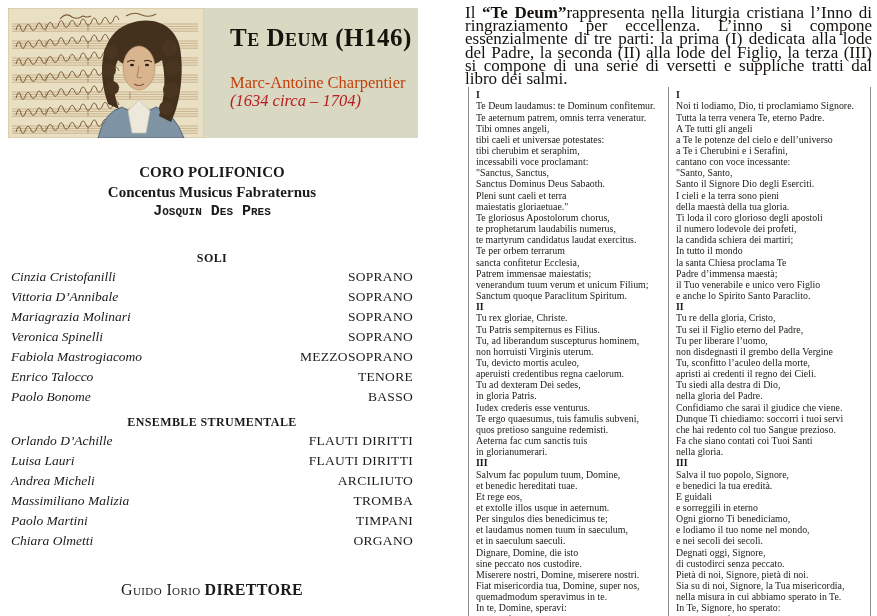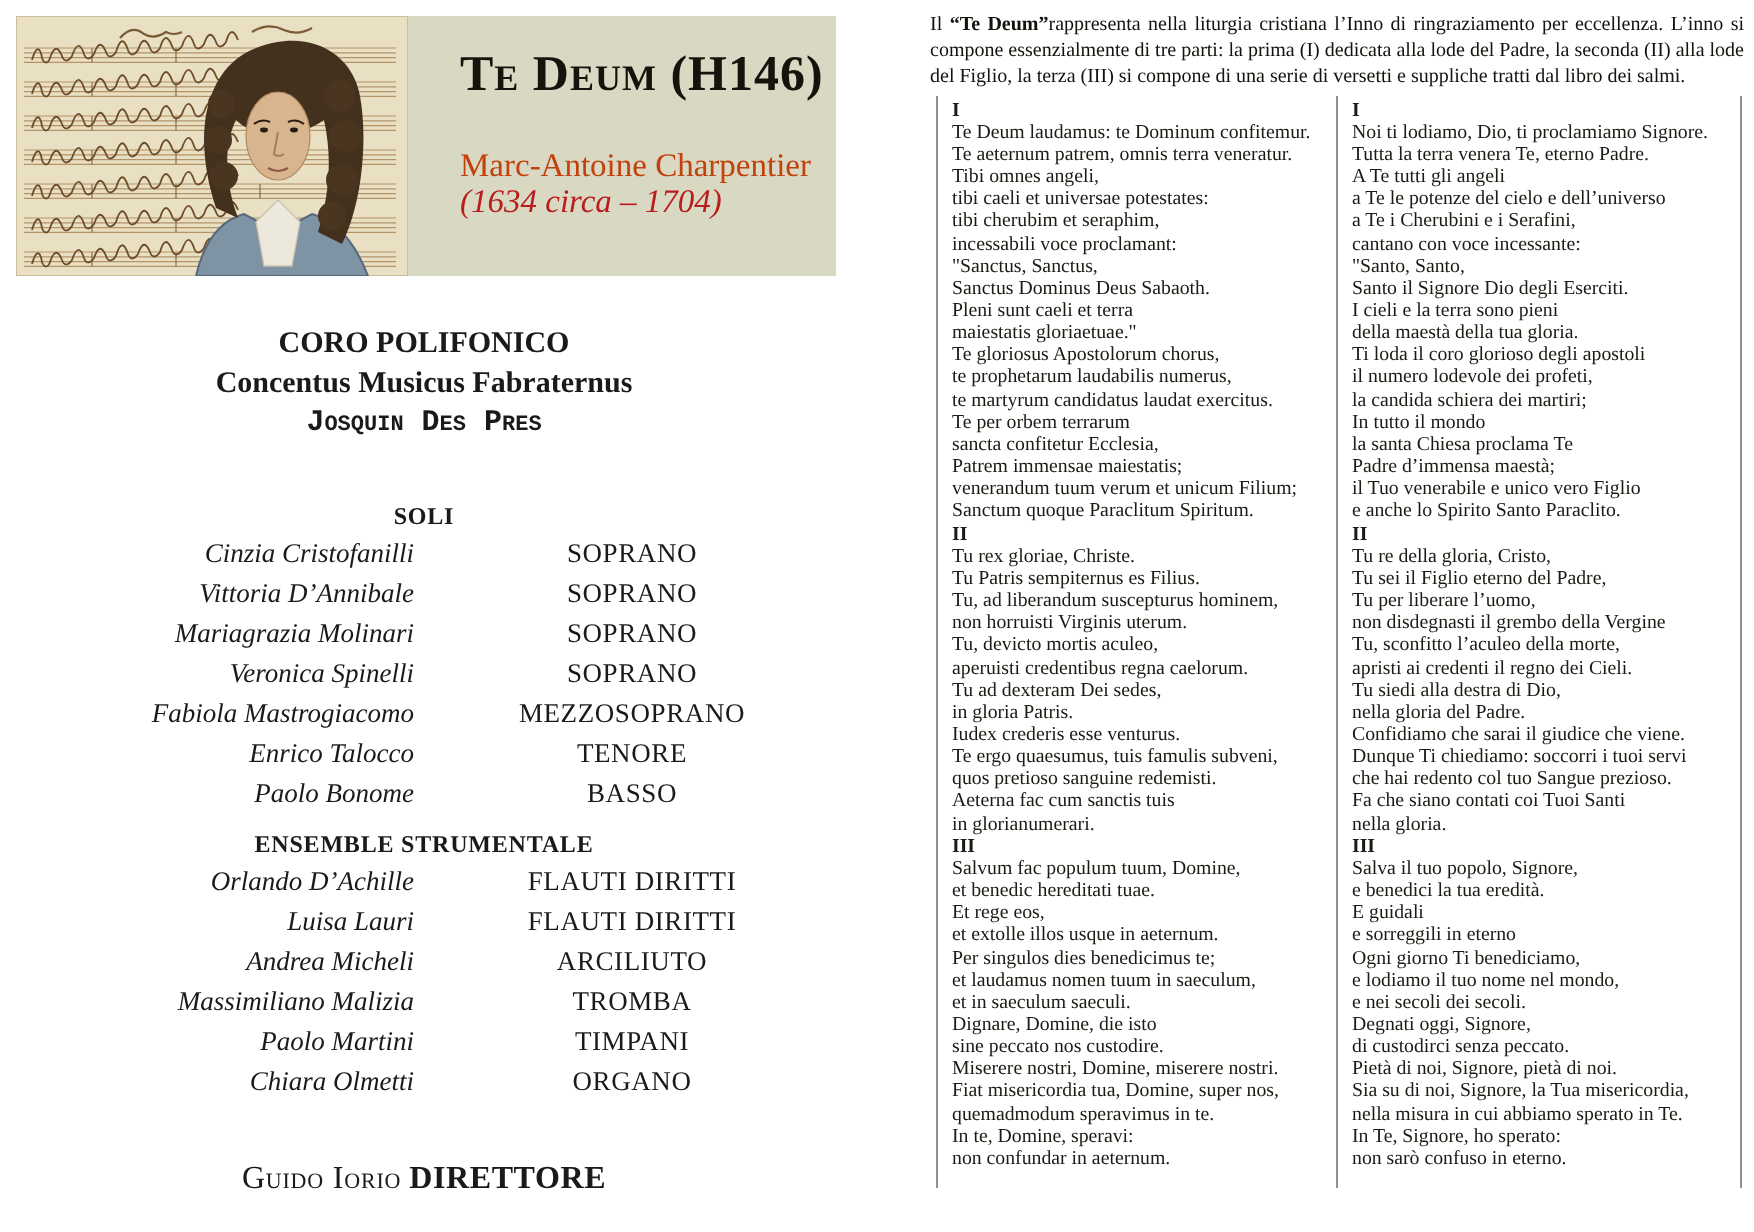--- a/index.html
+++ b/index.html
@@ -34,32 +34,32 @@
   .center-stack { width:424px; text-align:center; }
   .choir-block { margin-top:24px;text-align:center; }
   .choir-l1, .choir-l2 { font-weight:bold; font-size:15px; line-height:20px; }
   .choir-l3 { font-weight:bold; font-variant:small-caps; font-size:15px; line-height:20px;font-family:Liberation Mono, monospace; }
 
   .list-heading { font-weight:bold; font-size:12px; line-height:18px; letter-spacing:0.4px; }
   .soli-block { margin-top:27px; }
   .ensemble-block { margin-top:6px; }
 
   .p-row { display:flex; justify-content:center; line-height:20px; font-size:13.5px; }
-  .p-name { width:202px; text-align:right; font-style:italic; padding-right:6px; }
-  .p-role { width:200px; text-align:center; padding-left:6px; letter-spacing:0.3px; }
+  .p-name { width:202px; text-align:left; font-style:italic; padding-right:6px; }
+  .p-role { width:200px; text-align:right; padding-left:6px; letter-spacing:0.3px; }
 
   .director-line { margin-top:30px; font-size:16px; }
   .director-name { font-variant:small-caps; letter-spacing:0.4px; }
   .director-role { font-weight:bold; letter-spacing:0.3px; }
 
   
   .right-half { width:414px; flex:none; padding:6px 0 0 2px; }
   .intro {
     text-align:justify;
-    font-size:10px;
+    font-size:17px;
     line-height:13.2px;
     padding-right:5px;
     color:#15120d;
   }
   .verse-wrap { display:flex; margin-top:2px; height:546px; margin-left:3px; }
   .verse-col {
     border-left:1px solid #8f8f8f;
     padding:2px 2px 0 7px;
     font-size:9.9px;
     line-height:11.15px;

